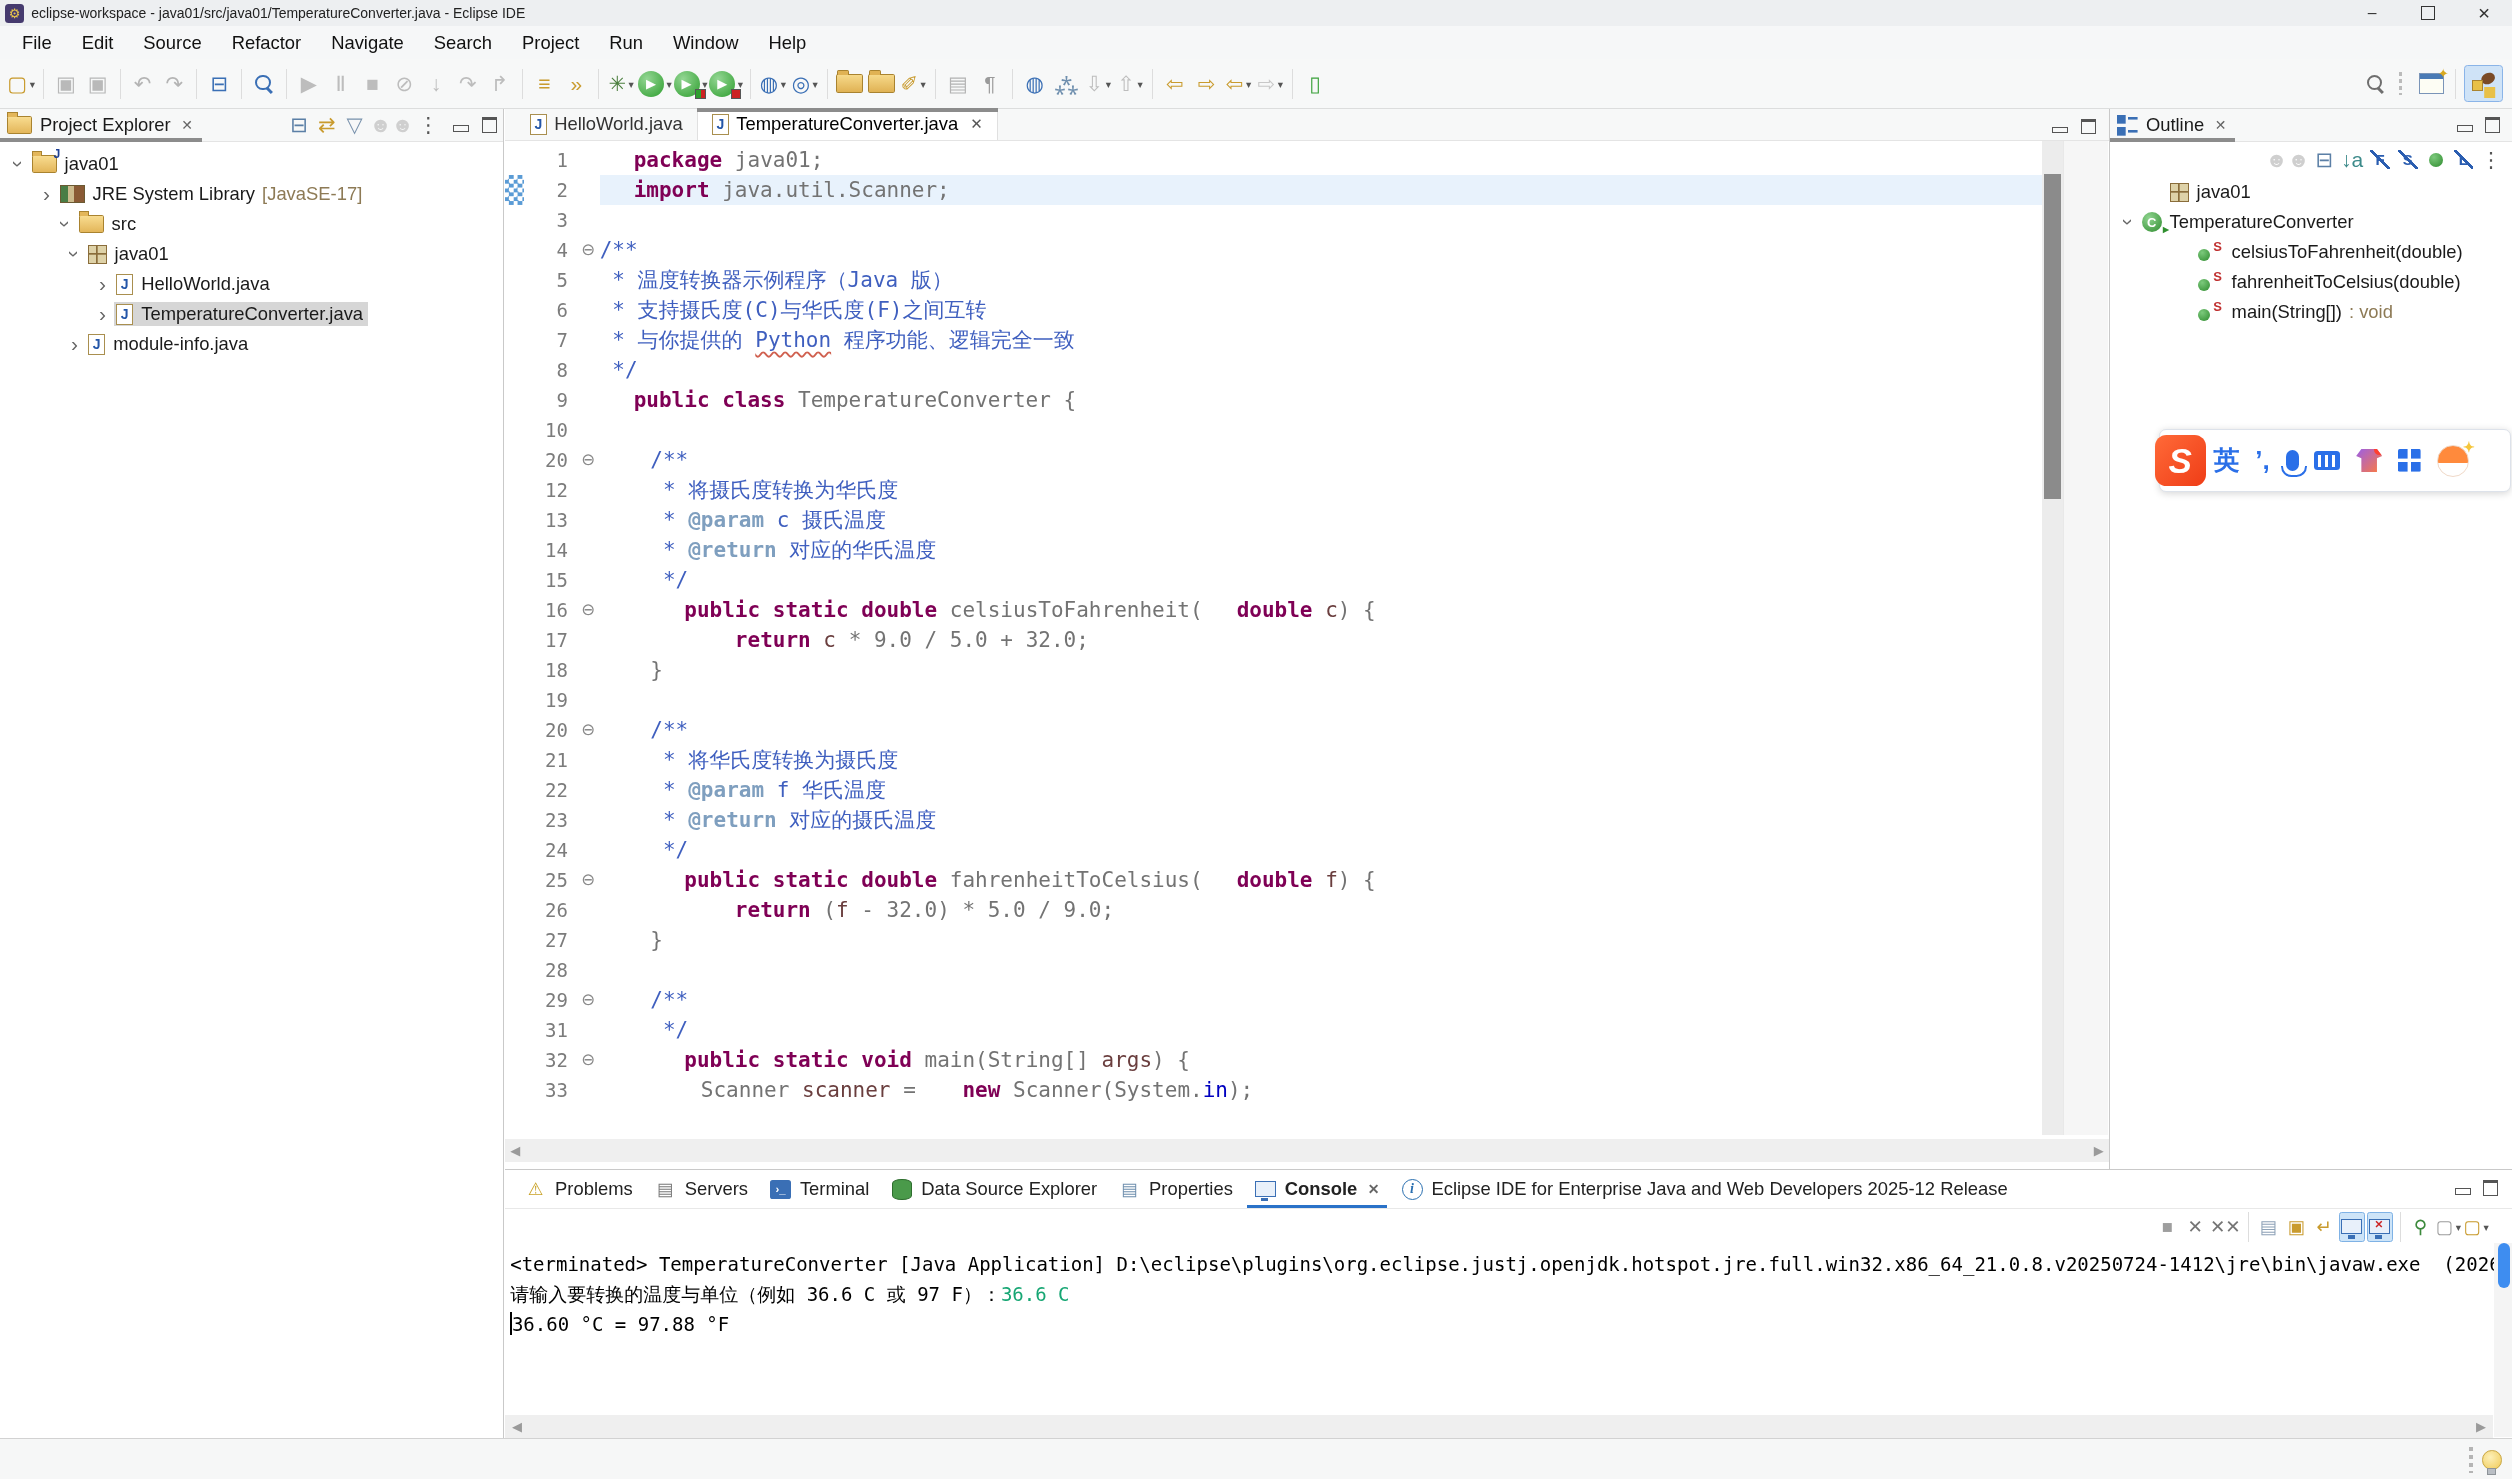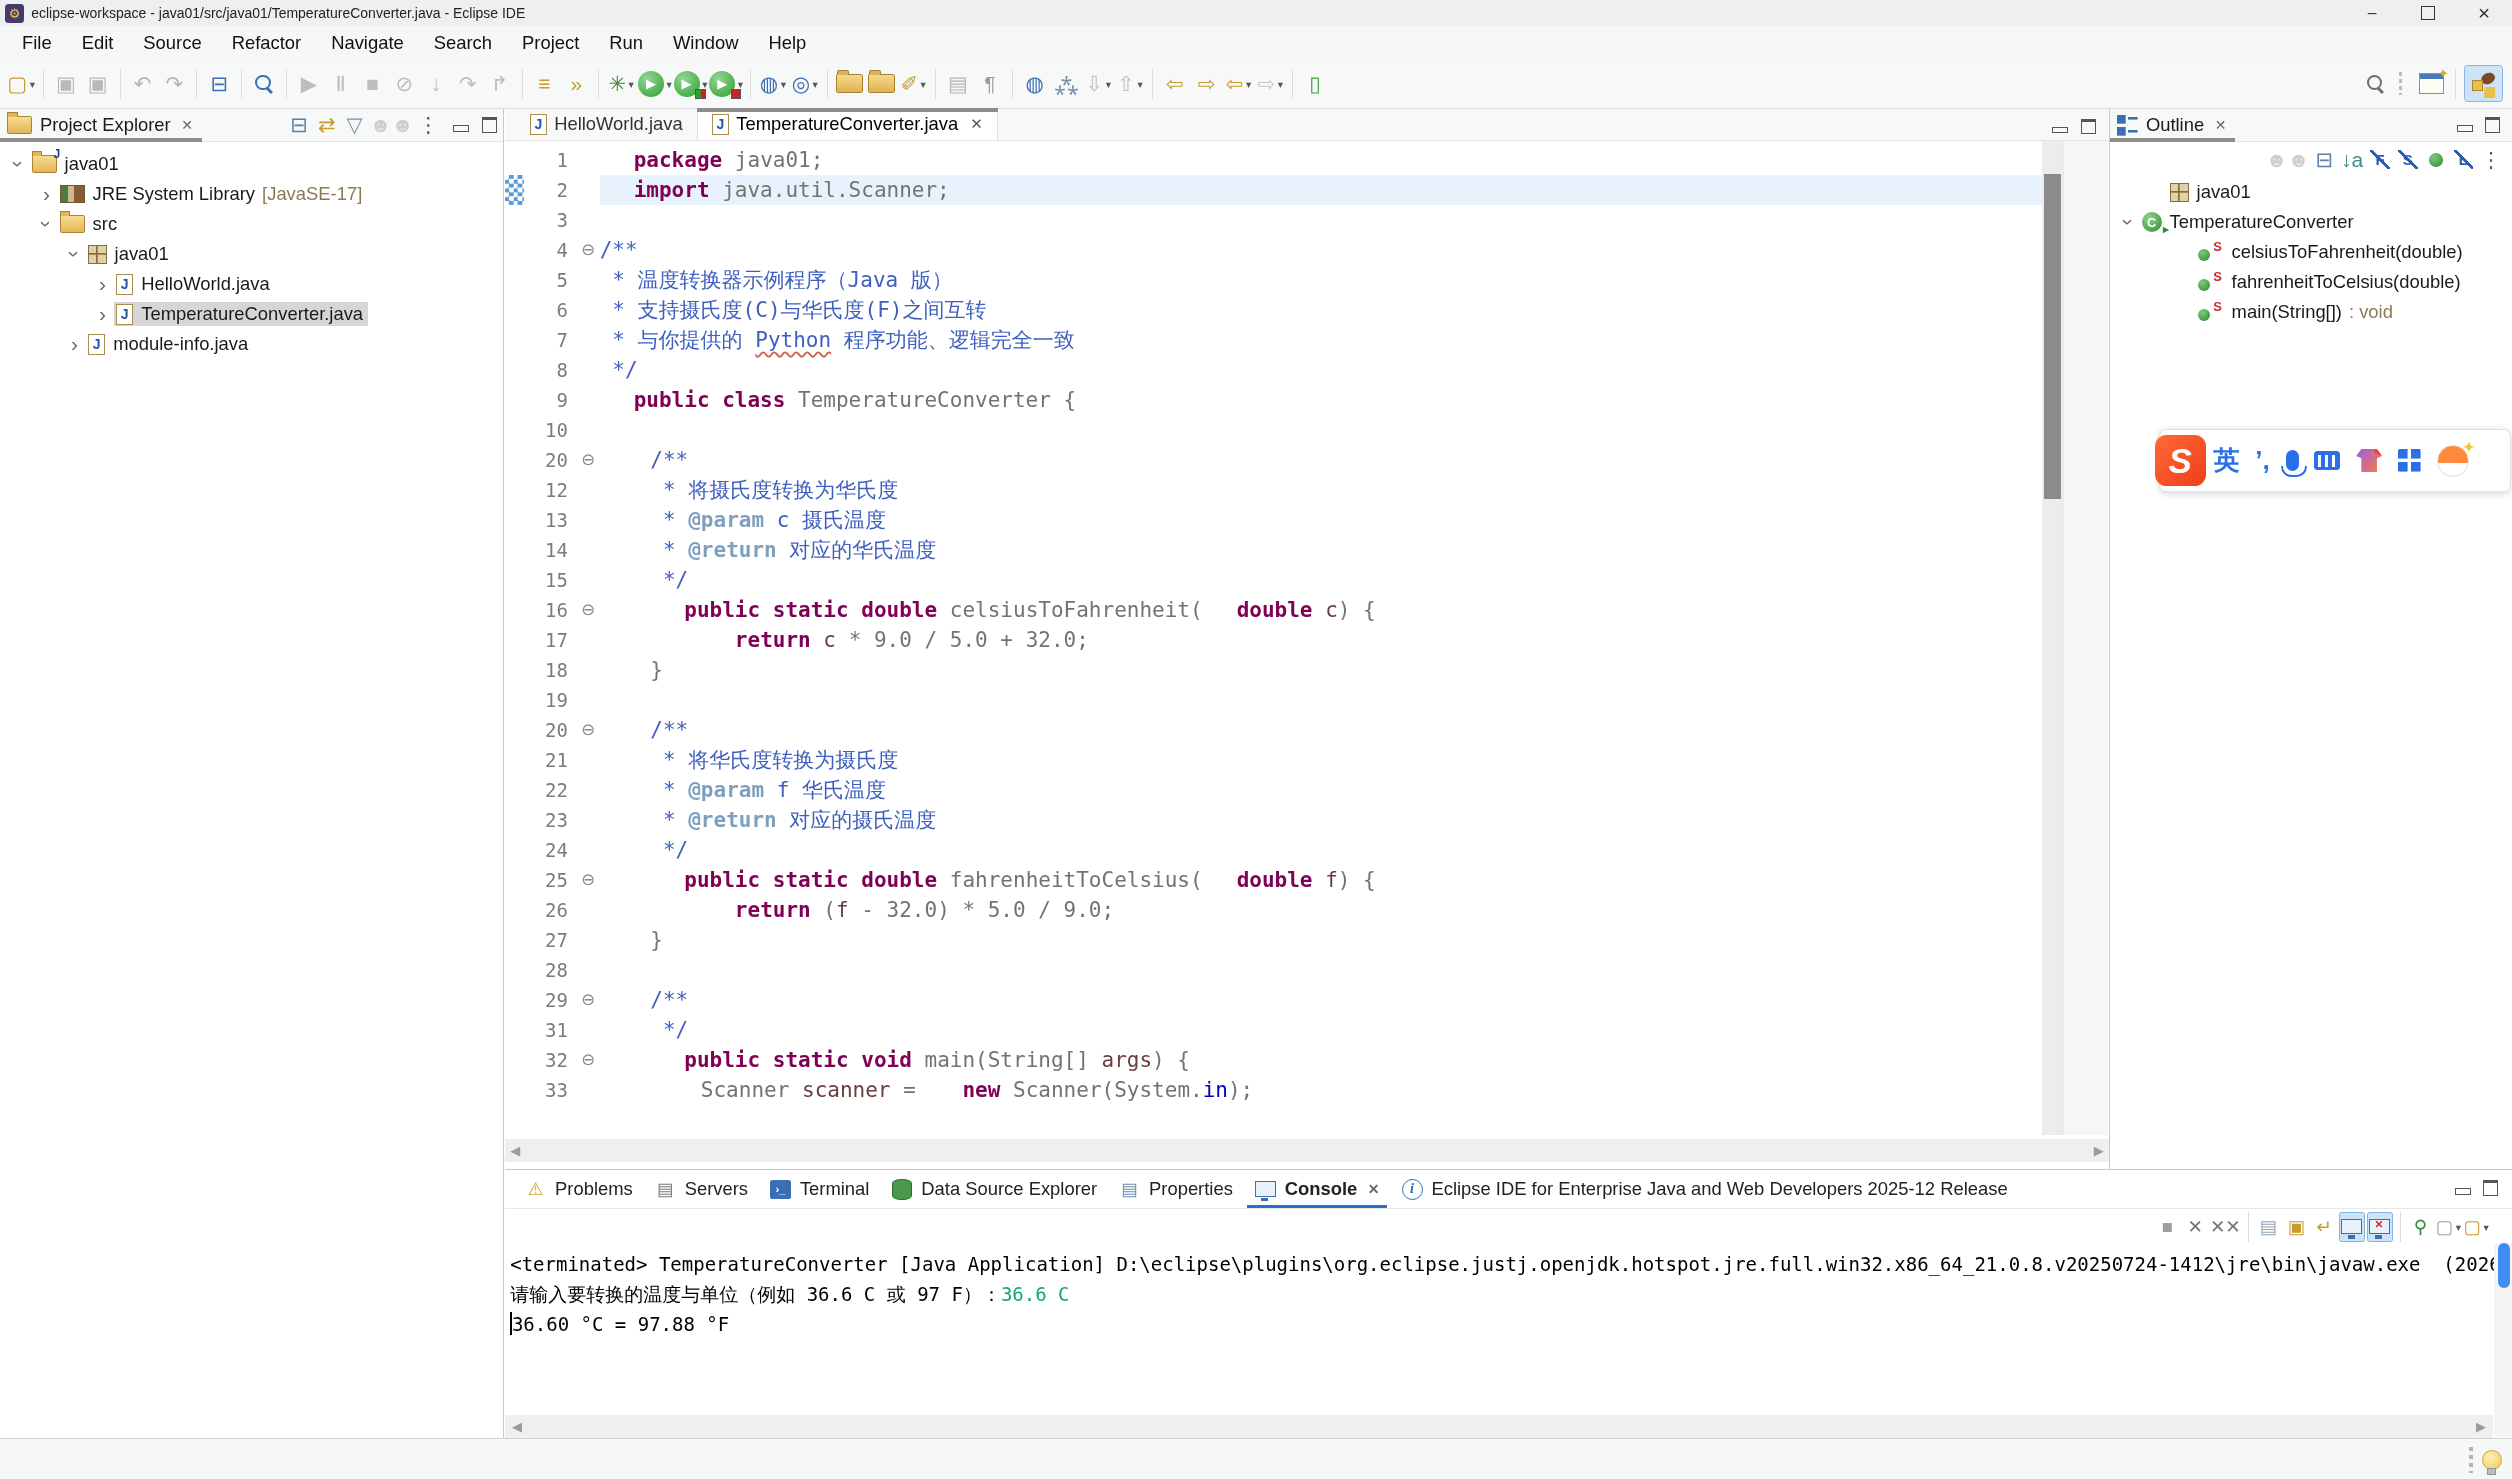--- a/index.html
+++ b/index.html
@@ -390,21 +390,21 @@
         <div class="trow" style="padding-left: 35px;">
           <span class="texp">›</span>
           <span class="tlabelwrap">
             <span class="tic">
               <span class="ic-jre"></span>
             </span>
             <span>JRE System Library</span>
             <span class="tsuffix">[JavaSE-17]</span>
           </span>
         </div>
-        <div class="trow" style="padding-left: 35px;">
+        <div class="trow" style="padding-left: 54px;">
           <span class="texp open">›</span>
           <span class="tlabelwrap">
             <span class="tic">
               <span class="ic-folder"></span>
             </span>
             <span>src</span>
           </span>
         </div>
         <div class="trow" style="padding-left: 63px;">
           <span class="texp open">›</span>

